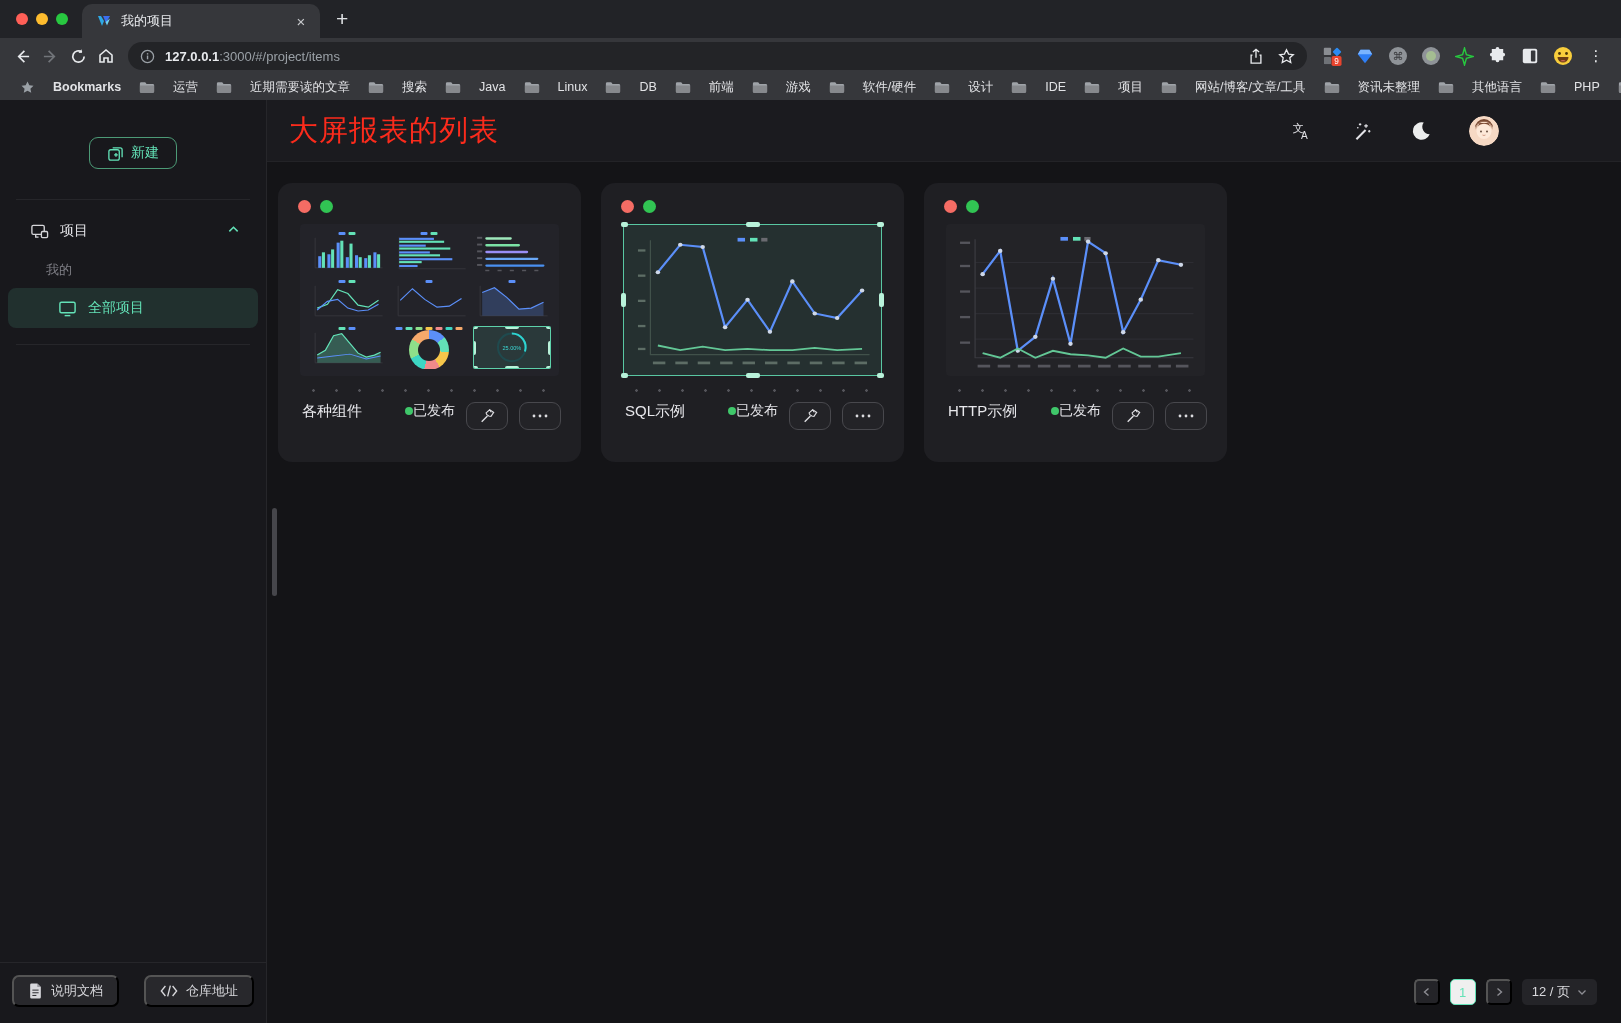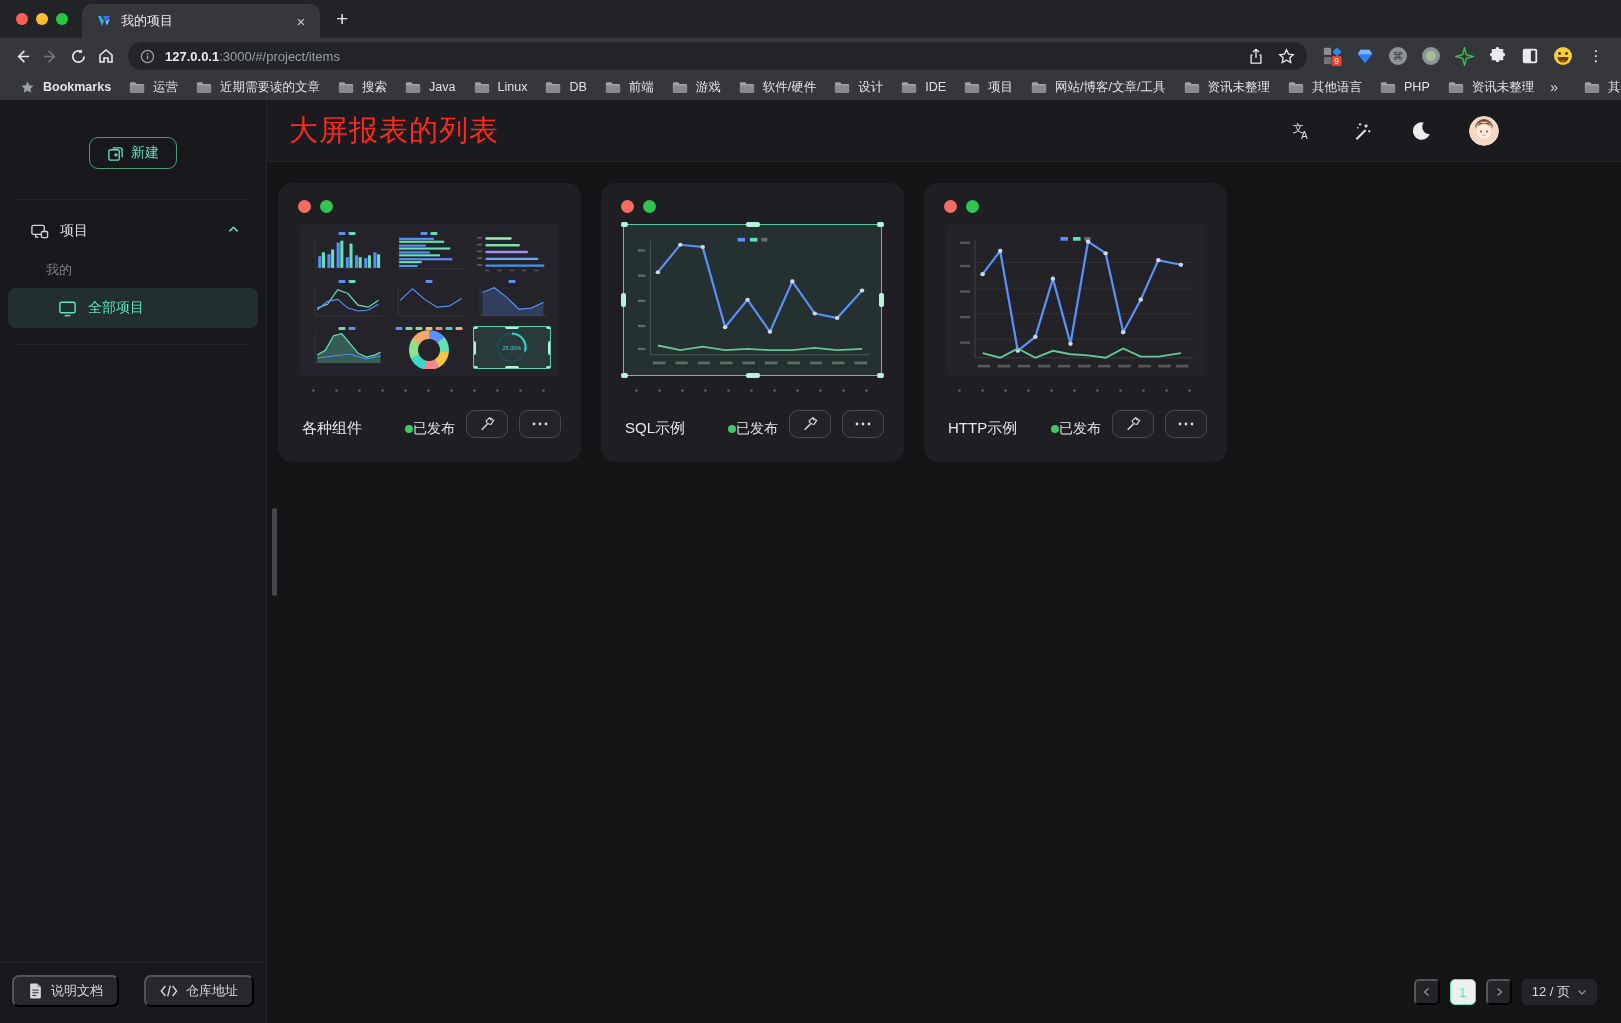--- a/index.html
+++ b/index.html
@@ -20,21 +20,21 @@
   .navicon { width:28px; height:28px; display:flex; align-items:center; justify-content:center; border-radius:50%; color:#e8eaed; flex-shrink:0; }
   .urlbar { flex:1; height:28px; background:#232427; border-radius:14px; display:flex; align-items:center; padding:0 12px; margin:0 8px; font-size:13px; min-width:0;text-align:right; }
   .url-text { margin-left:10px; white-space:nowrap; }
   .url-host { color:#e8eaed; font-weight:600; }
   .url-path { color:#9aa0a6; }
   .urlbar .right { margin-left:auto; display:flex; align-items:center; gap:14px; }
   .ext-row { display:flex; align-items:center; gap:11px; padding:0 6px; flex-shrink:0; }
   .ext { width:22px; height:22px; display:flex; align-items:center; justify-content:center; position:relative; }
 
   .bookmarksbar { height:26px; background:#36373b; display:flex; align-items:center; padding:0 12px; gap:2px; flex-shrink:0; }
-  .bm { display:flex; align-items:center; gap:8px; padding:0 8px; color:#e2e3e6; font-size:12.5px; white-space:nowrap; height:22px; border-radius:4px; }
+  .bm { display:flex; align-items:center; gap:18px; padding:0 8px; color:#e2e3e6; font-size:12.5px; white-space:nowrap; height:22px; border-radius:4px; }
   .bm-label-first { font-weight:600; }
   .bm-sep { width:1px; height:14px; background:#5a5b5f; margin:0 4px; }
   .bm-overflow { color:#d8d9dc; font-size:14px; padding:0 6px; }
 
   
   .app { flex:1; display:flex; min-height:0; background:#141417; }
   .sidebar { width:267px; background:#18181c; border-right:1px solid #26262a; display:flex; flex-direction:column; flex-shrink:0; }
   .new-btn { margin:37px auto 0; width:88px; height:32px; border:1px solid #4c9a76; border-radius:9px; color:#63e2b7; display:flex; align-items:center; justify-content:center; gap:7px; font-size:14px; background:transparent; }
   .sb-divider { height:1px; background:#26262a; margin:30px 16px 0; }
   .side-section { display:flex; align-items:center; gap:11px; padding:0 26px 0 30px; height:46px; color:#e2e2e6; font-size:14px; margin-top:8px; }
@@ -61,21 +61,21 @@
   .card-dots { display:flex; gap:9px; padding:5px 0 11px 6px; }
   .cdot { width:13px; height:13px; border-radius:50%; }
   .cdot.red{background:#f56c64}.cdot.green{background:#31c453}
   .preview { height:152px; margin:0 8px; border-radius:4px; position:relative; }
   .preview.p1 { background:#232329; padding:7px 8px; display:grid; grid-template-columns:1fr 1fr 1fr; grid-template-rows:1fr 1fr 1fr; gap:5px; }
   .preview.p2 { background:rgba(99,226,183,0.09); border:1px solid rgba(99,226,183,0.85); padding:6px 4px 2px; }
   .preview.p3 { background:#232327; padding:6px 4px 2px; }
   .mini { position:relative; overflow:hidden; }
   .mini svg { width:100%; height:100%; display:block; }
   .dotline { height:13px; margin:8px 4px 0; background-image:radial-gradient(circle,#54545a 1.2px,transparent 1.5px); background-size:23px 5px; background-repeat:repeat-x; background-position:6px center; }
-  .card-footer { height:36px; display:flex; align-items:flex-end; padding:0 6px 0 10px; margin-top:5px; }
+  .card-footer { height:36px; display:flex; align-items:flex-start; padding:0 6px 0 10px; margin-top:5px; }
   .card-name { color:#e8e8ec; font-size:15px; }
   .status { margin-left:auto; display:flex; align-items:center; gap:0; color:#e2e2e6; font-size:14px; }
   .status-dot { width:8px; height:8px; border-radius:50%; background:#3fc76a; }
   .icon-btn { width:42px; height:28px; border:1px solid #48484d; border-radius:9px; display:flex; align-items:center; justify-content:center; color:#dcdce0; margin-left:11px; background:#232327; }
 
   .sel-handle { position:absolute; background:#b9f2da; border-radius:2px; z-index:3; }
   .sh-c { width:7px; height:5px; }
   .sh-h { width:14px; height:5px; left:50%; transform:translateX(-50%); }
   .sh-v { width:5px; height:14px; top:50%; transform:translateY(-50%); }
 

